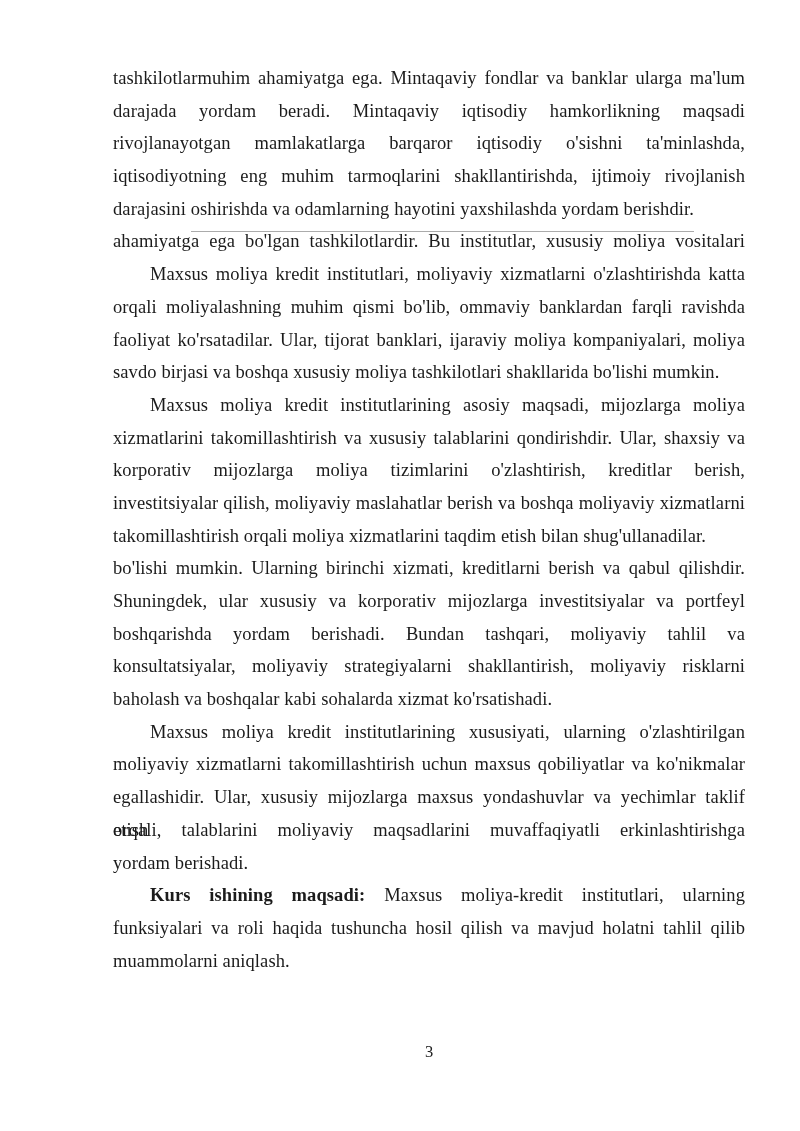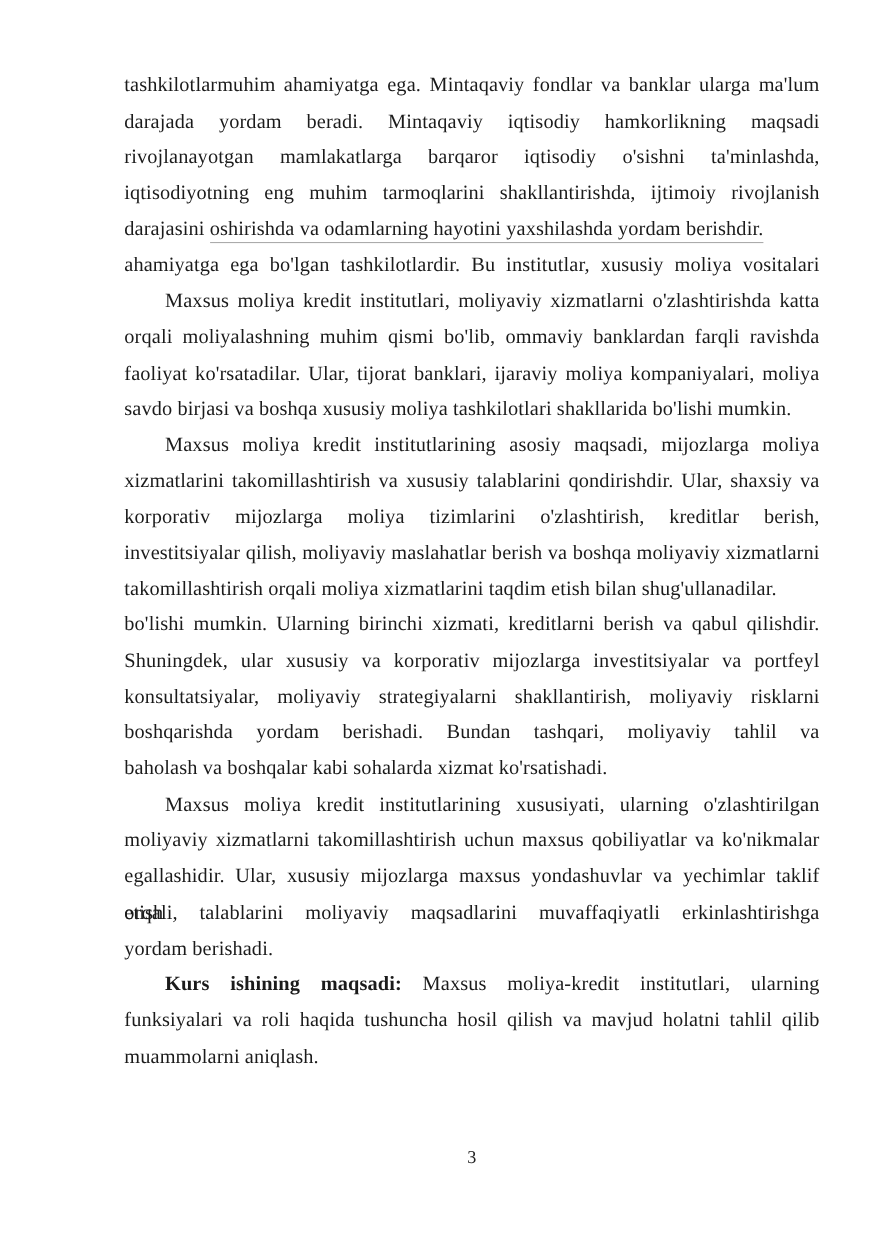--- a/index.html
+++ b/index.html
@@ -28,21 +28,21 @@
     text-align: justify;
     text-align-last: justify;
     height: 32.7px;
     overflow: visible;
   }
   .line.last { text-align-last: left; }
   .line.indent { text-indent: 37px; }
   b.lead { font-weight: bold; }
   .u-artifact {
     border-bottom: 1.5px solid #ababab;
-    padding-bottom: 1px;
+    padding-bottom: 12px;
   }
   .page-number {
     position: absolute;
     left: 113px; top: 1042px;
     width: 632px;
     text-align: center;
     font-size: 16.5px;
     color: #222222;
   }
 </style>
@@ -68,22 +68,22 @@
       <div class="para">
         <div class="line indent">Maxsus moliya kredit institutlarining asosiy maqsadi, mijozlarga moliya</div>
         <div class="line">xizmatlarini takomillashtirish va xususiy talablarini qondirishdir. Ular, shaxsiy va</div>
         <div class="line">korporativ mijozlarga moliya tizimlarini o'zlashtirish, kreditlar berish,</div>
         <div class="line">investitsiyalar qilish, moliyaviy maslahatlar berish va boshqa moliyaviy xizmatlarni</div>
         <div class="line last">takomillashtirish orqali moliya xizmatlarini taqdim etish bilan shug'ullanadilar.</div>
       </div>
       <div class="para">
         <div class="line">bo'lishi mumkin. Ularning birinchi xizmati, kreditlarni berish va qabul qilishdir.</div>
         <div class="line">Shuningdek, ular xususiy va korporativ mijozlarga investitsiyalar va portfeyl</div>
+        <div class="line">boshqarishda yordam berishadi. Bundan tashqari, moliyaviy tahlil va</div>
         <div class="line">konsultatsiyalar, moliyaviy strategiyalarni shakllantirish, moliyaviy risklarni</div>
-        <div class="line">boshqarishda yordam berishadi. Bundan tashqari, moliyaviy tahlil va</div>
         <div class="line last">baholash va boshqalar kabi sohalarda xizmat ko'rsatishadi.</div>
       </div>
       <div class="para">
         <div class="line indent">Maxsus moliya kredit institutlarining xususiyati, ularning o'zlashtirilgan</div>
         <div class="line">moliyaviy xizmatlarni takomillashtirish uchun maxsus qobiliyatlar va ko'nikmalar</div>
         <div class="line">egallashidir. Ular, xususiy mijozlarga maxsus yondashuvlar va yechimlar taklif etish</div>
         <div class="line">orqali, talablarini moliyaviy maqsadlarini muvaffaqiyatli erkinlashtirishga</div>
         <div class="line last">yordam berishadi.</div>
       </div>
       <div class="para">

